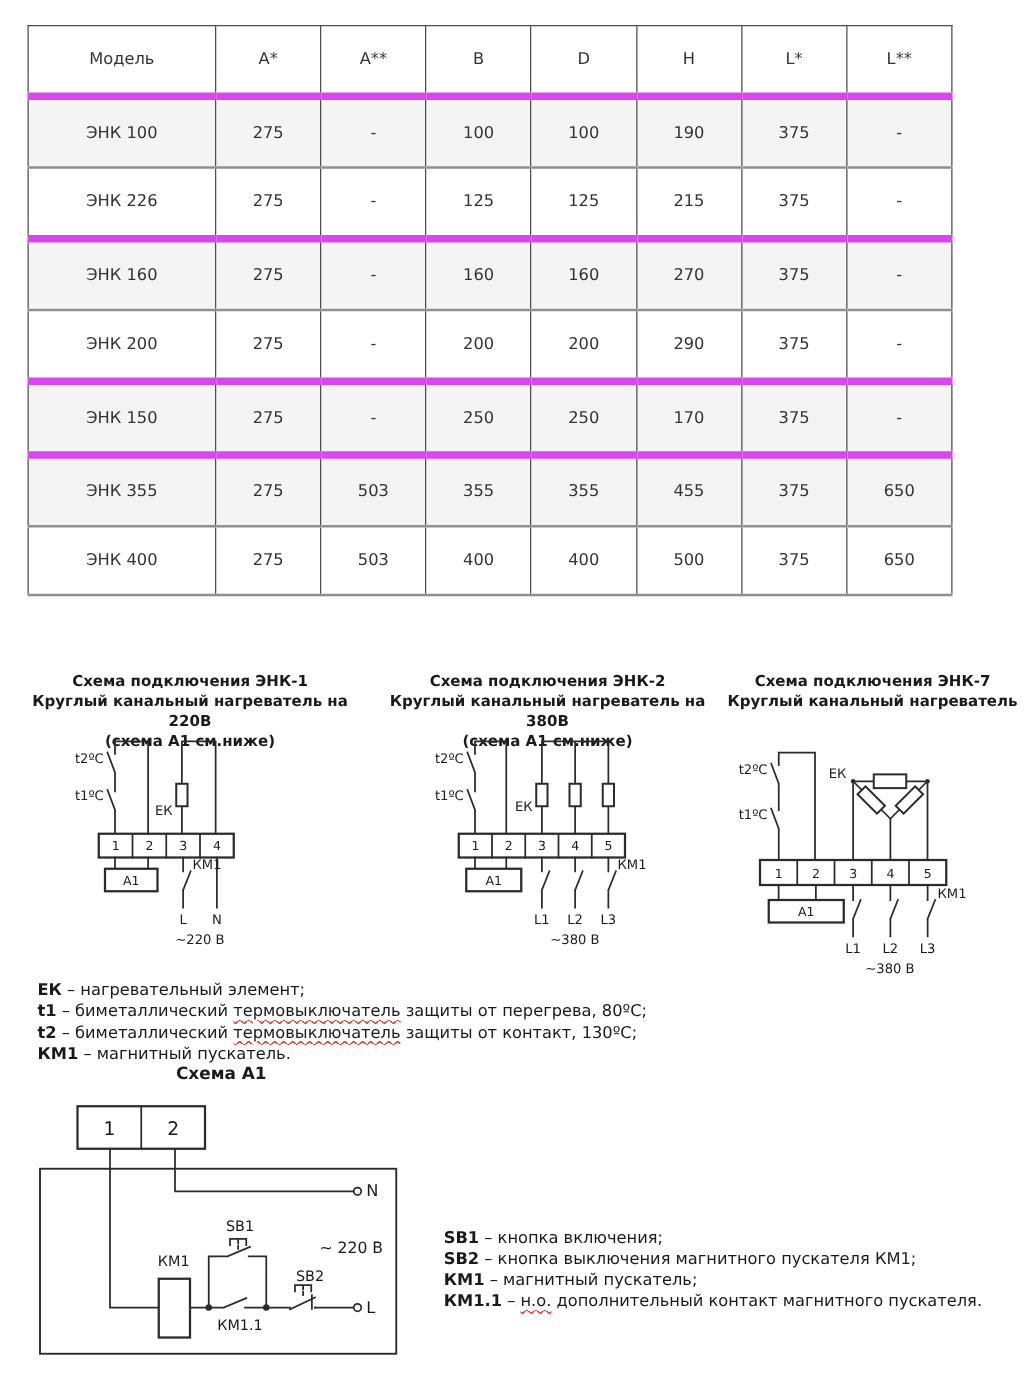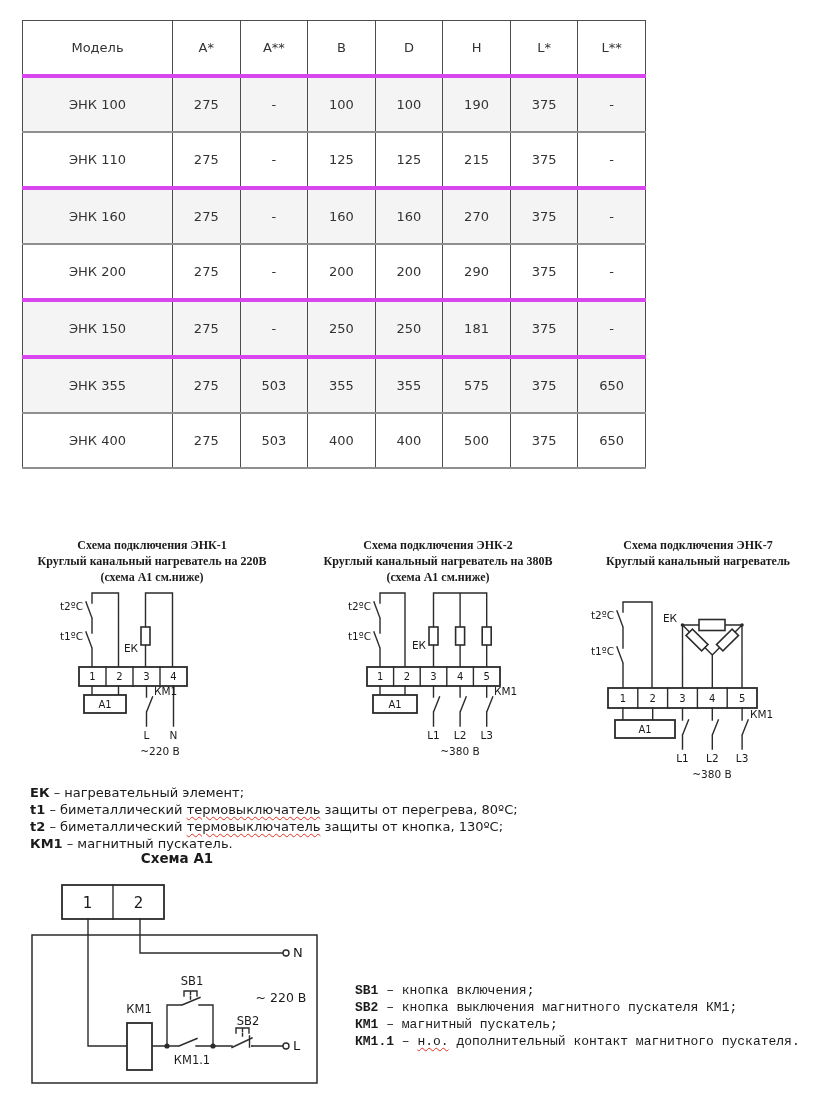--- a/index.html
+++ b/index.html
@@ -1,29 +1,29 @@
 <!DOCTYPE html>
 <html><head>
 <meta charset="utf-8">
 <style>
   html,body{margin:0;padding:0;background:#fff;}
   .page{position:relative;width:820px;height:1105px;background:#fff;
         font-family:"DejaVu Sans","Liberation Sans",sans-serif;color:#333;overflow:hidden;}
 
   
-  table.dim{position:absolute;left:22px;top:20px;width:624px;border-collapse:collapse;
+  table.dim{position:absolute;left:22px;top:20px;width:740px;border-collapse:collapse;
             table-layout:fixed;font-size:13px;color:#333;
             border:1px solid #4d4d4d;border-bottom:2px solid #8f8f8f;}
   table.dim th,table.dim td{border:1px solid #4d4d4d;text-align:center;vertical-align:middle;
             height:53px;font-weight:normal;padding:0 4px;background:#fff;}
-  table.dim tr.striped td{background:#f4f4f4;border-top:4px solid #d946ef;border-bottom:2px solid #8f8f8f;}
+  table.dim tr.striped td{background:#f4f4f4;border-top:6px solid #d946ef;border-bottom:2px solid #8f8f8f;}
 
   
   .dtitle{position:absolute;font-size:12px;font-weight:bold;color:#1a1a1a;
-          text-align:center;line-height:16px;font-family:Liberation Serif, serif;}
+          text-align:center;line-height:16px;}
   .dtitle.t1{left:12px;top:537px;width:280px;}
   .dtitle.t2{left:298px;top:537px;width:280px;}
   .dtitle.t3{left:582px;top:537px;width:232px;}
 
   
   svg{position:absolute;overflow:visible;}
   svg text{font-family:"DejaVu Sans","Liberation Sans",sans-serif;fill:#1a1a1a;}
   .w{stroke:#2b2b2b;stroke-width:1.4;fill:none;stroke-linecap:square;}
   .blk{stroke:#2b2b2b;stroke-width:1.8;fill:#fff;}
   .res{stroke:#2b2b2b;stroke-width:1.6;fill:#fff;}
@@ -35,21 +35,21 @@
   .dot{fill:#2b2b2b;stroke:none;}
 
   #svg-d1{left:35px;top:585px;}
   #svg-d2{left:330px;top:585px;}
   #svg-d3{left:578px;top:585px;}
   #svg-a1{left:20px;top:845px;}
 
   
   .legend{position:absolute;font-size:13px;line-height:17px;color:#1a1a1a;white-space:nowrap;margin-top:22px;}
   .legend1{left:30px;top:762px;}
-  .legend2{left:355px;top:960px;font-family:Liberation Mono, monospace;}
+  .legend2{left:355px;top:960px;}
   .legend b{font-weight:bold;}
   .misspell{text-decoration:underline;text-decoration-style:wavy;text-decoration-color:#e0301e;
             text-decoration-thickness:1px;text-underline-offset:2px;text-align:center;}
 </style>
 </head>
 <body>
 
 <div class="page">
 
   <table class="dim">
@@ -80,21 +80,21 @@
           <td>ЭНК 100</td>
           <td>275</td>
           <td>-</td>
           <td>100</td>
           <td>100</td>
           <td>190</td>
           <td>375</td>
           <td>-</td>
         </tr>
         <tr>
-          <td>ЭНК 110</td>
+          <td>ЭНК 226</td>
           <td>275</td>
           <td>-</td>
           <td>125</td>
           <td>125</td>
           <td>215</td>
           <td>375</td>
           <td>-</td>
         </tr>
         <tr class="striped">
           <td>ЭНК 160</td>
@@ -115,31 +115,31 @@
           <td>290</td>
           <td>375</td>
           <td>-</td>
         </tr>
         <tr class="striped">
           <td>ЭНК 150</td>
           <td>275</td>
           <td>-</td>
           <td>250</td>
           <td>250</td>
-          <td>181</td>
+          <td>170</td>
           <td>375</td>
           <td>-</td>
         </tr>
         <tr class="striped">
           <td>ЭНК 355</td>
           <td>275</td>
           <td>503</td>
           <td>355</td>
           <td>355</td>
-          <td>575</td>
+          <td>455</td>
           <td>375</td>
           <td>650</td>
         </tr>
         <tr>
           <td>ЭНК 400</td>
           <td>275</td>
           <td>503</td>
           <td>400</td>
           <td>400</td>
           <td>500</td>
@@ -283,21 +283,21 @@
       <text class="lbl mid" x="104.5" y="177">L1</text>
       <text class="lbl mid" x="134.3" y="177">L2</text>
       <text class="lbl mid" x="164.1" y="177">L3</text>
       <text class="lbl mid" x="134" y="193">~380 В</text>
     </g>
   </svg>
 
   <div class="legend legend1">
     <div class="legend-line"><b>ЕК</b><span> – нагревательный элемент;</span><span class="misspell"></span><span></span></div>
     <div class="legend-line"><b>t1</b><span> – биметаллический </span><span class="misspell">термовыключатель</span><span> защиты от перегрева, 80ºС;</span></div>
-    <div class="legend-line"><b>t2</b><span> – биметаллический </span><span class="misspell">термовыключатель</span><span> защиты от кнопка, 130ºС;</span></div>
+    <div class="legend-line"><b>t2</b><span> – биметаллический </span><span class="misspell">термовыключатель</span><span> защиты от контакт, 130ºС;</span></div>
     <div class="legend-line"><b>КМ1</b><span> – магнитный пускатель.</span><span class="misspell"></span><span></span></div>
   </div>
 
   <svg id="svg-a1" width="310" height="255" viewBox="0 0 310 255">
     <text class="mid" x="157" y="18" font-size="13.5" font-weight="bold">Схема А1</text>
     <g>
       <rect class="blk" x="42" y="40" width="102" height="34"></rect>
       <path class="w" d="M93,40 V74"></path>
       <text class="mid" x="67.5" y="63" font-size="15">1</text>
       <text class="mid" x="118.5" y="63" font-size="15">2</text>

